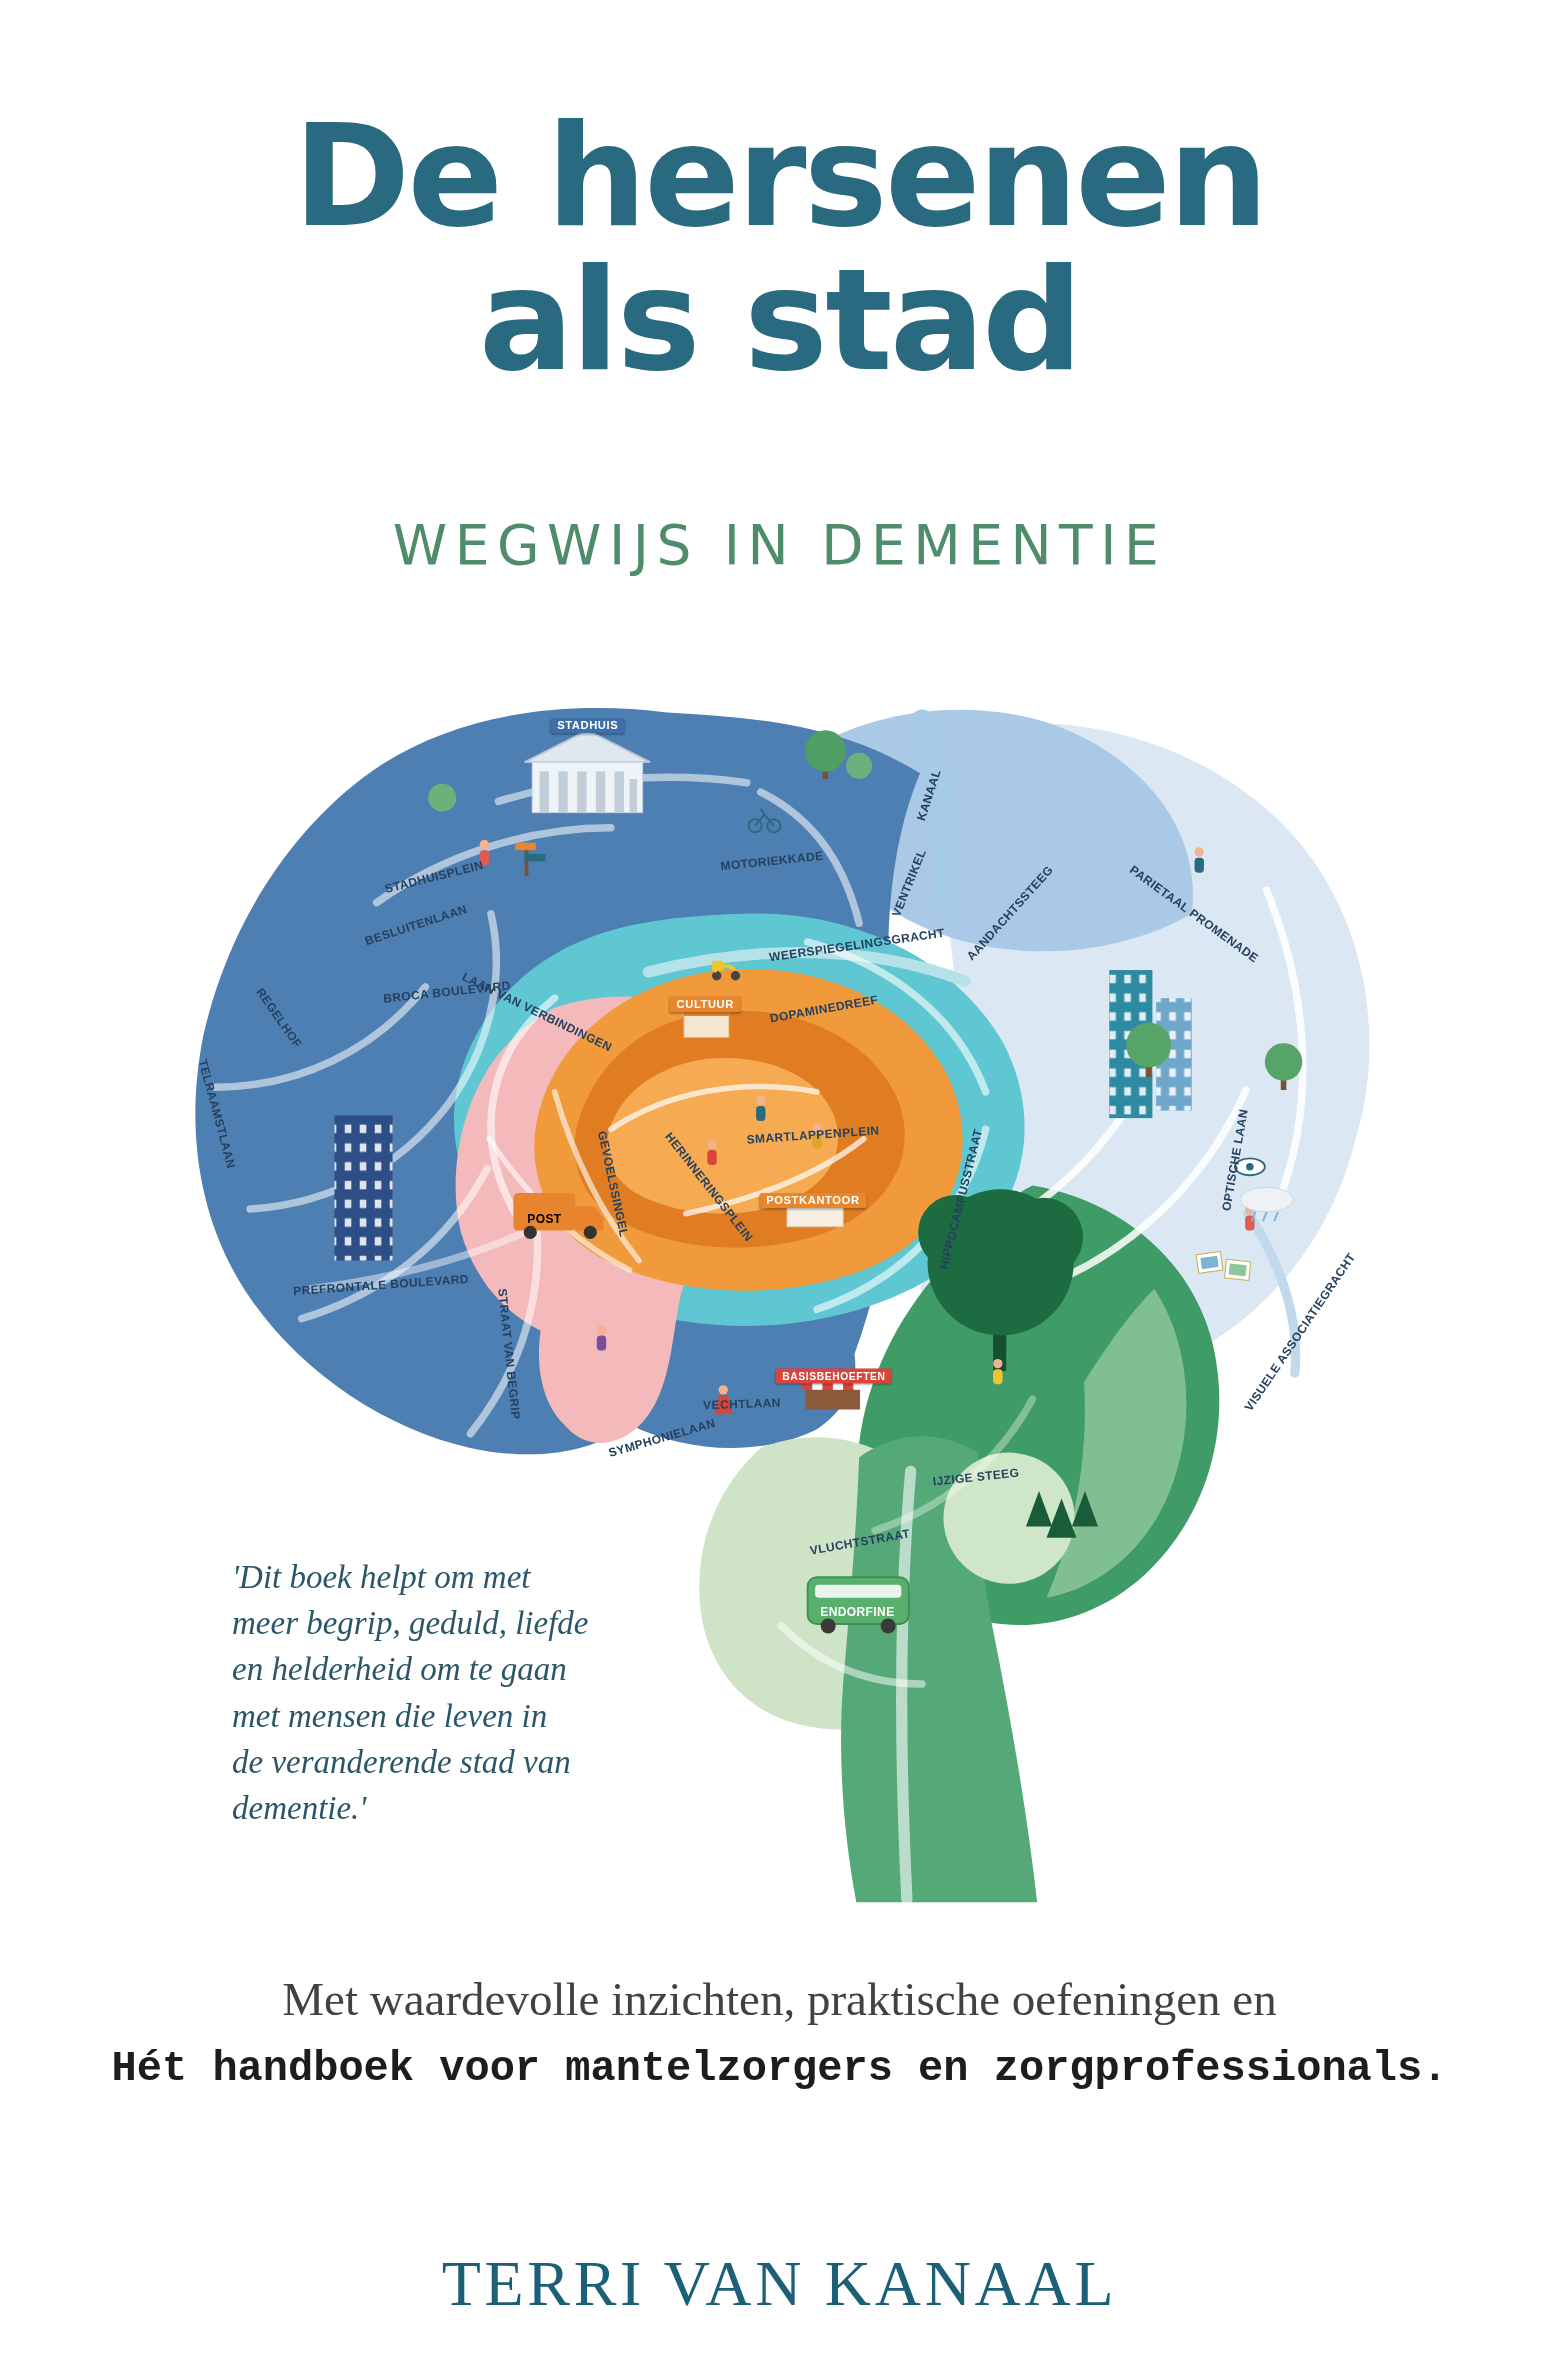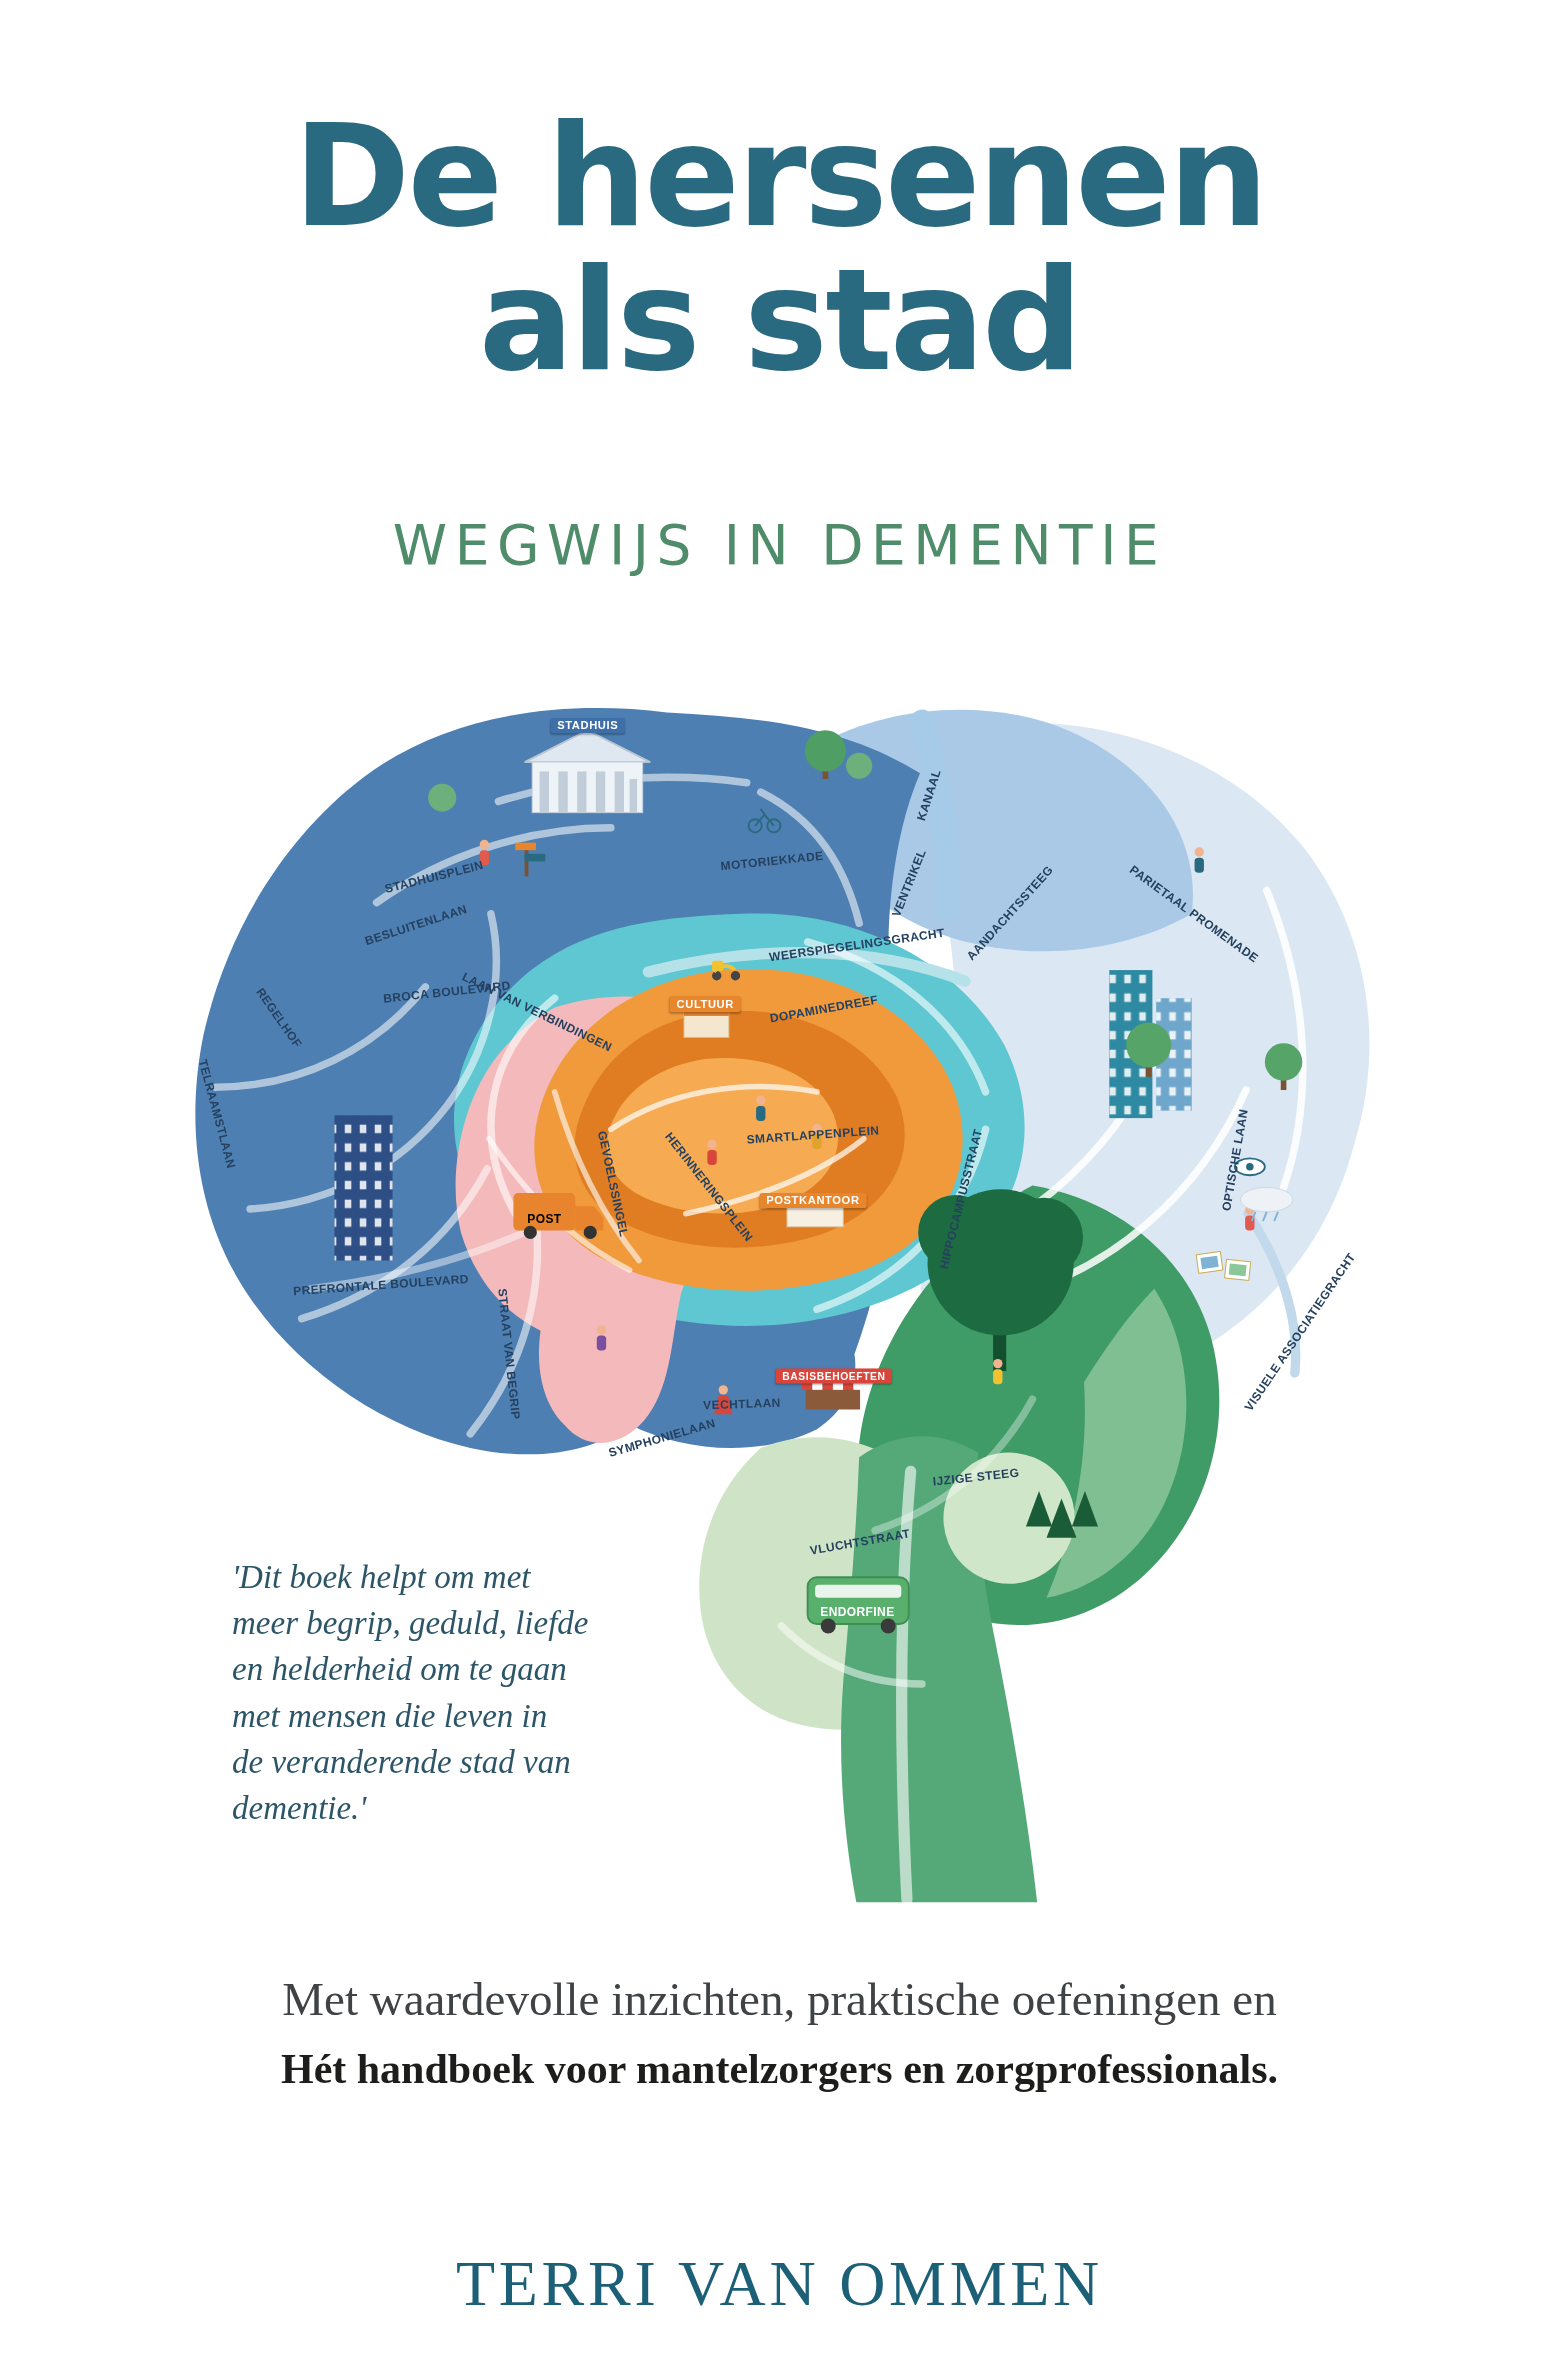--- a/index.html
+++ b/index.html
@@ -33,21 +33,21 @@
     position:absolute;left:232px;top:1548px;width:487px;
     font-family:"Liberation Serif",serif;font-style:italic;
     font-size:33px;line-height:1.40;color:#2c5668;white-space:pre-line;margin-top:6px;
   }
   .tagline{
     position:absolute;top:1966px;left:0;width:100%;text-align:center;
     font-family:"Liberation Serif",serif;font-size:47px;line-height:1.42;
     color:#3f4345;
   }
   .tagline-bold{
-    font-family:Liberation Serif, serif;font-weight:bold;
+    font-family:Liberation Mono, monospace;font-weight:bold;
     font-size:42px;color:#1d1d1b;margin-top:7.5px;
   }
   .author{
     position:absolute;top:2247px;left:0;width:100%;text-align:center;
     font-family:"Liberation Serif",serif;font-size:64px;letter-spacing:3.7px;
     color:#1c6078;
   }
 </style>
 </head>
 <body>
@@ -283,14 +283,14 @@
 en helderheid om te gaan
 met mensen die leven in
 de veranderende stad van
 dementie.'</div>
 
 <div class="tagline">
   <div>Met waardevolle inzichten, praktische oefeningen en</div>
   <div class="tagline-bold">Hét handboek voor mantelzorgers en zorgprofessionals.</div>
 </div>
 
-<div class="author">TERRI VAN OMMEN</div>
+<div class="author">TERRI VAN KANAAL</div>
 
 
 </body></html>

